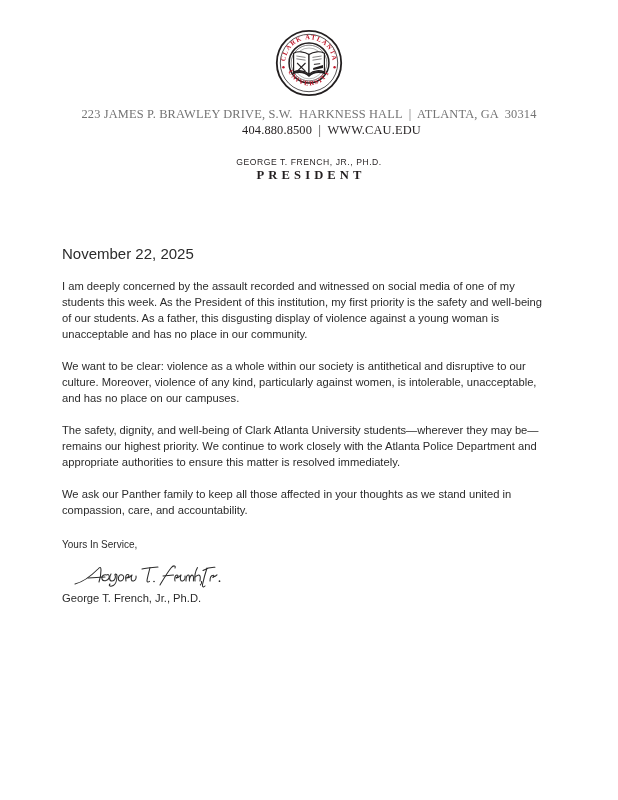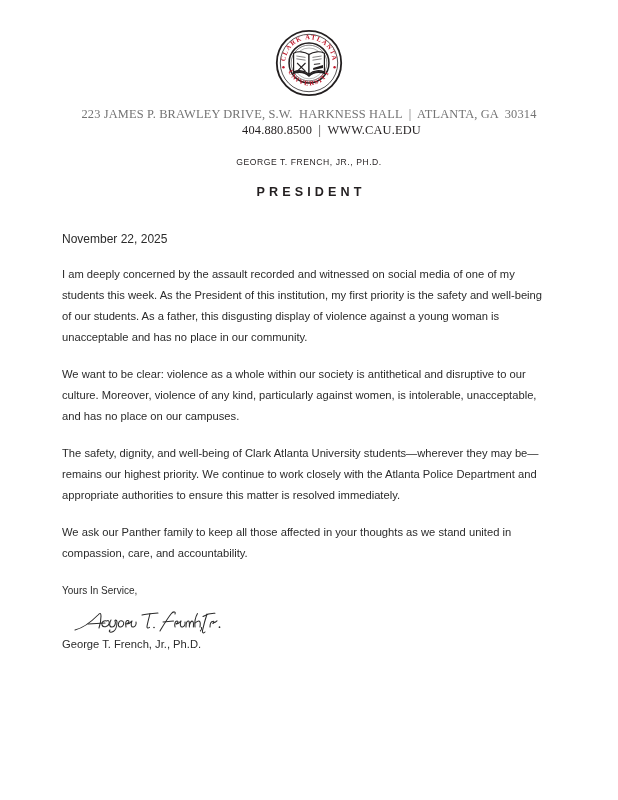--- a/index.html
+++ b/index.html
@@ -68,56 +68,56 @@
     margin-top: 18px;
     font-family: "Liberation Sans", sans-serif;
     font-size: 8.6px;
     letter-spacing: 0.55px;
     color: #231f20;
     line-height: 12px;
     white-space: pre;
   }
 
   .officer-title {
-    margin-top: 17px;
-    font-family: Liberation Sans, sans-serif;
+    font-family: Liberation Serif, serif;
     font-weight: bold;
     font-size: 12.6px;
     letter-spacing: 4.1px;
     color: #231f20;
     line-height: 14px;
     text-indent: 4.1px;
     white-space: pre;
   }
 
   
   .letter-body {
     position: absolute;
     left: 62px;
     top: 232px;
     width: 492px;
   }
 
   .date-line {
-    font-size: 12px;
-    line-height: 15.6px;
-    color: #2b2b2b;
+    font-size: 15px;
+    line-height: 15.6px;
+    color: #2b2b2b;
+    margin-top: 14px;
   }
 
   .salutation {
     margin-top: 19px;
     font-size: 11.2px;
     line-height: 15.6px;
     color: #2b2b2b;
   }
 
   .para {
     margin-top: 16px;
     font-size: 11.2px;
-    line-height: 21px;
+    line-height: 16px;
     color: #2b2b2b;
     text-align: left;
   }
 
   .closing {
     margin-top: 19px;
     font-size: 10px;
     line-height: 15.6px;
     color: #2b2b2b;
   }

